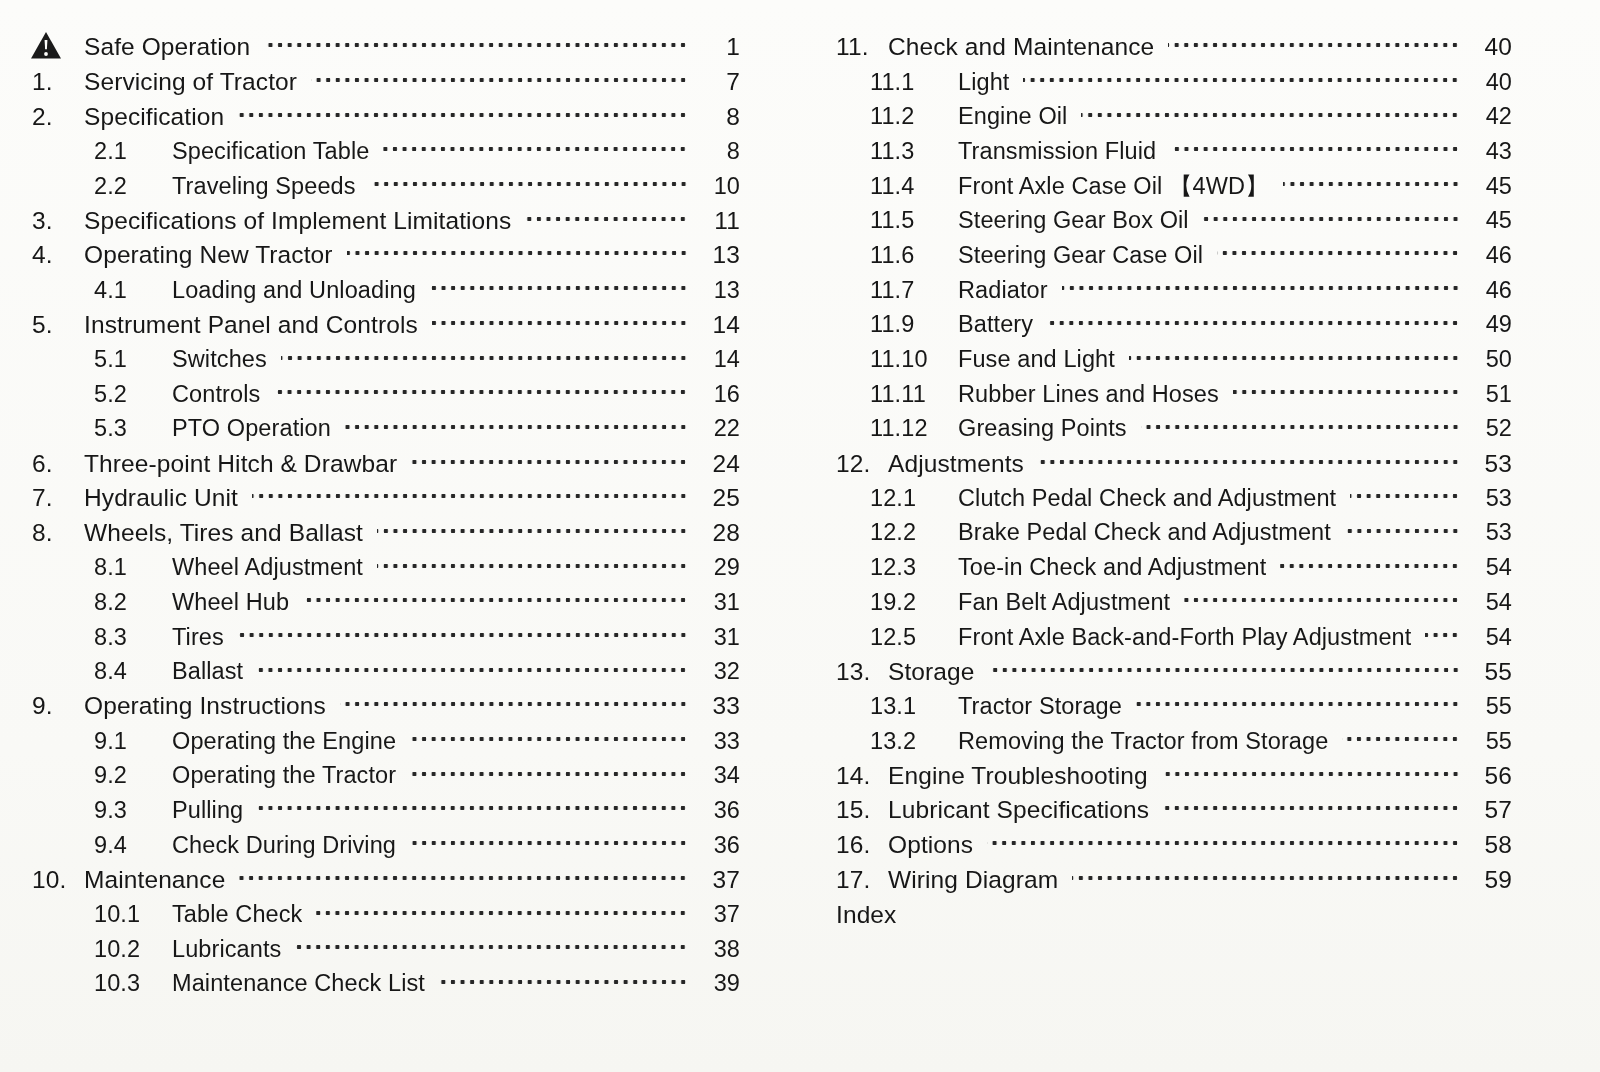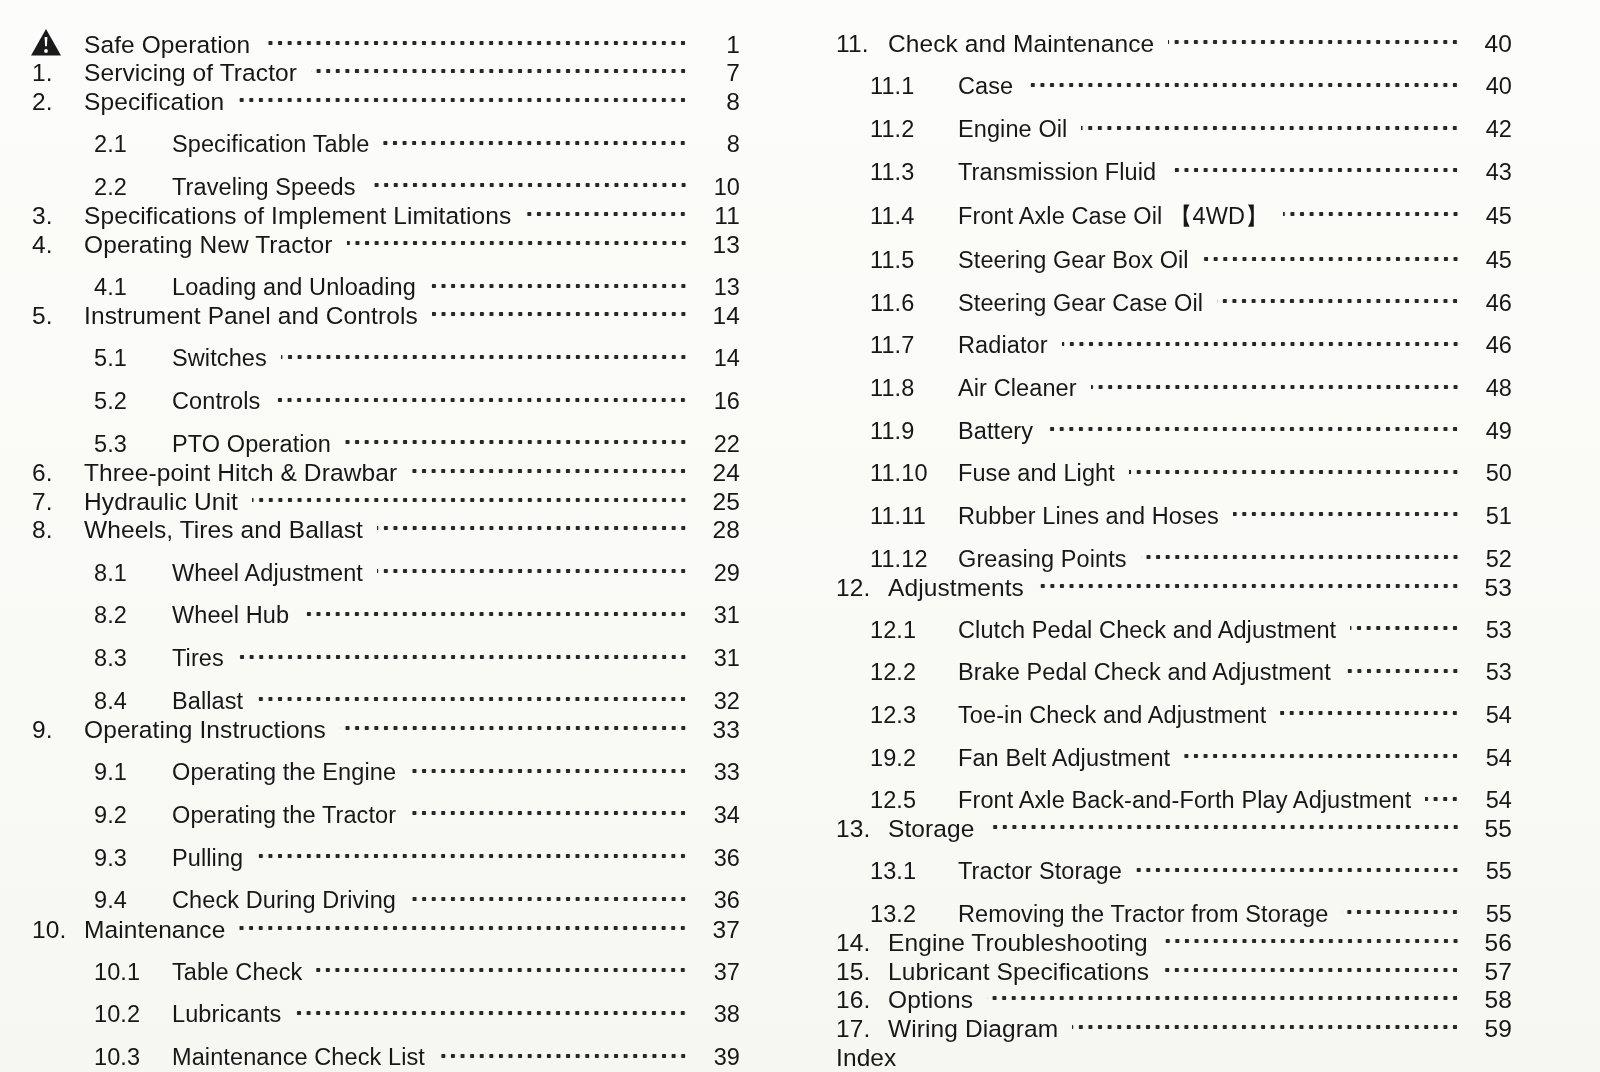--- a/index.html
+++ b/index.html
@@ -23,21 +23,21 @@
   .row{
     display:flex;
     align-items:center;
     height:34.7px;
     white-space:nowrap;
   }
   .row.main{font-weight:400;font-size:24.5px;letter-spacing:0.1px;}
   .row.sub{font-weight:400;font-size:23.5px;letter-spacing:0.1px;}
   .num{flex:0 0 auto;}
   .main > .num{width:52px;}
-  .sub{padding-left:62px;margin-top:14px;}
+  .sub{padding-left:62px;}
   .sub > .num{width:78px;}
   .col-right .sub{padding-left:34px;}
   .col-right .sub > .num{width:88px;}
   .title{flex:0 1 auto;overflow:hidden;}
   .leader{
     flex:1 1 auto;
     min-width:12px;
     height:6px;
     margin:0 10px 0 14px;
     background-image:radial-gradient(circle,#262626 2.05px,rgba(0,0,0,0) 2.5px);
@@ -270,21 +270,21 @@
       <div class="row main">
 
     <span class="num">11.</span>
     <span class="title">Check and Maintenance</span>
     <span class="leader"></span>
     <span class="page-num">40</span>
   </div>
       <div class="row sub">
 
     <span class="num">11.1</span>
-    <span class="title">Case</span>
+    <span class="title">Light</span>
     <span class="leader"></span>
     <span class="page-num">40</span>
   </div>
       <div class="row sub">
 
     <span class="num">11.2</span>
     <span class="title">Engine Oil</span>
     <span class="leader"></span>
     <span class="page-num">42</span>
   </div>
@@ -318,27 +318,20 @@
   </div>
       <div class="row sub">
 
     <span class="num">11.7</span>
     <span class="title">Radiator</span>
     <span class="leader"></span>
     <span class="page-num">46</span>
   </div>
       <div class="row sub">
 
-    <span class="num">11.8</span>
-    <span class="title">Air Cleaner</span>
-    <span class="leader"></span>
-    <span class="page-num">48</span>
-  </div>
-      <div class="row sub">
-
     <span class="num">11.9</span>
     <span class="title">Battery</span>
     <span class="leader"></span>
     <span class="page-num">49</span>
   </div>
       <div class="row sub">
 
     <span class="num">11.10</span>
     <span class="title">Fuse and Light</span>
     <span class="leader"></span>

